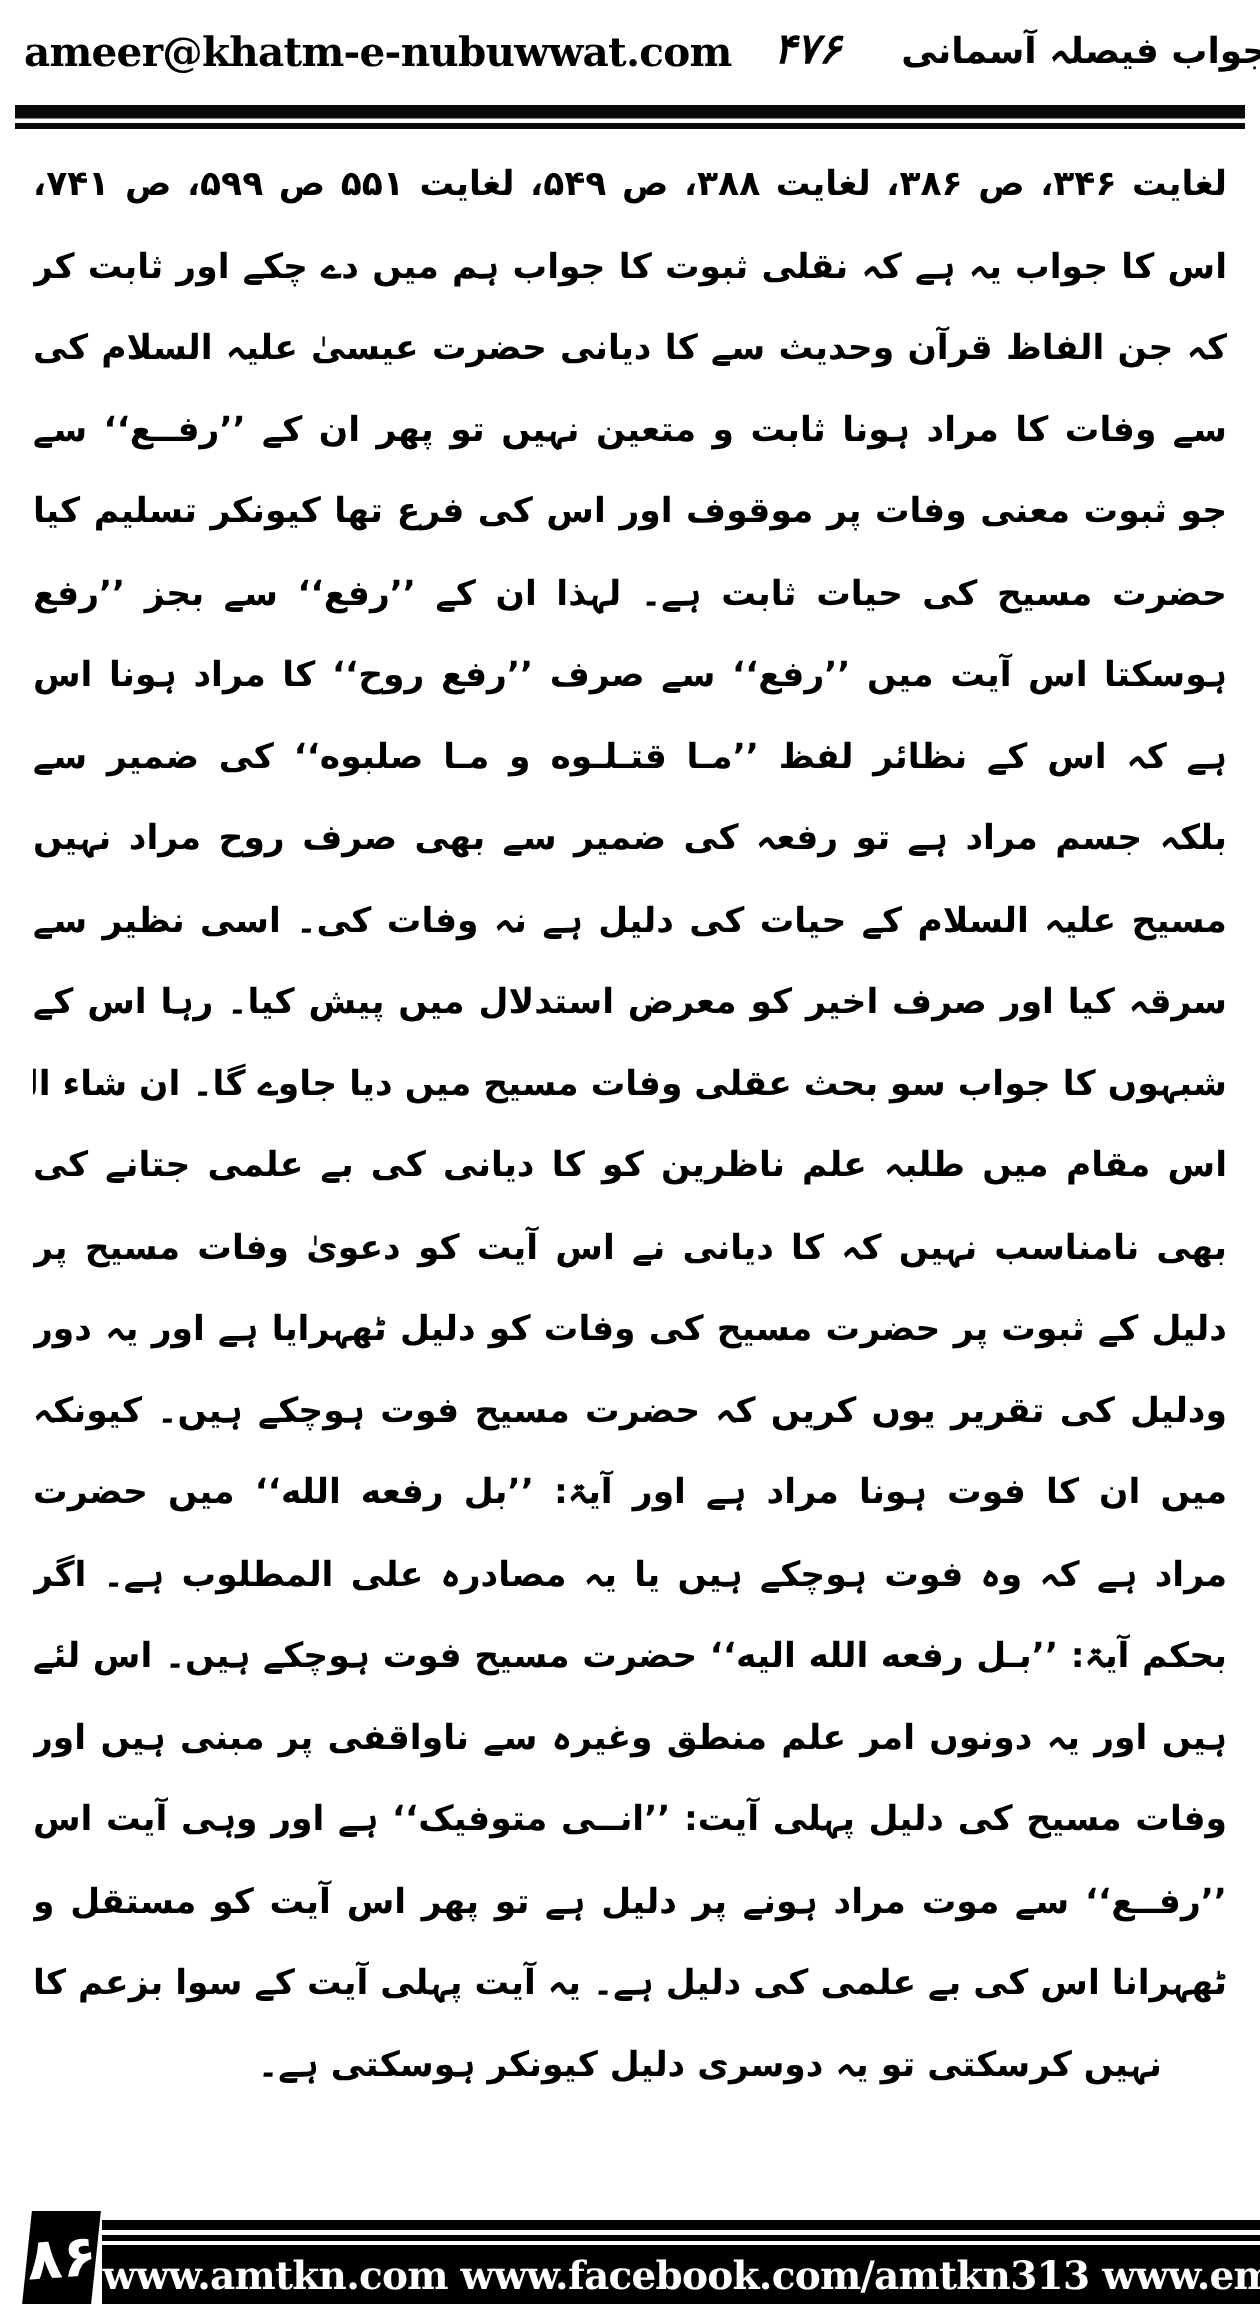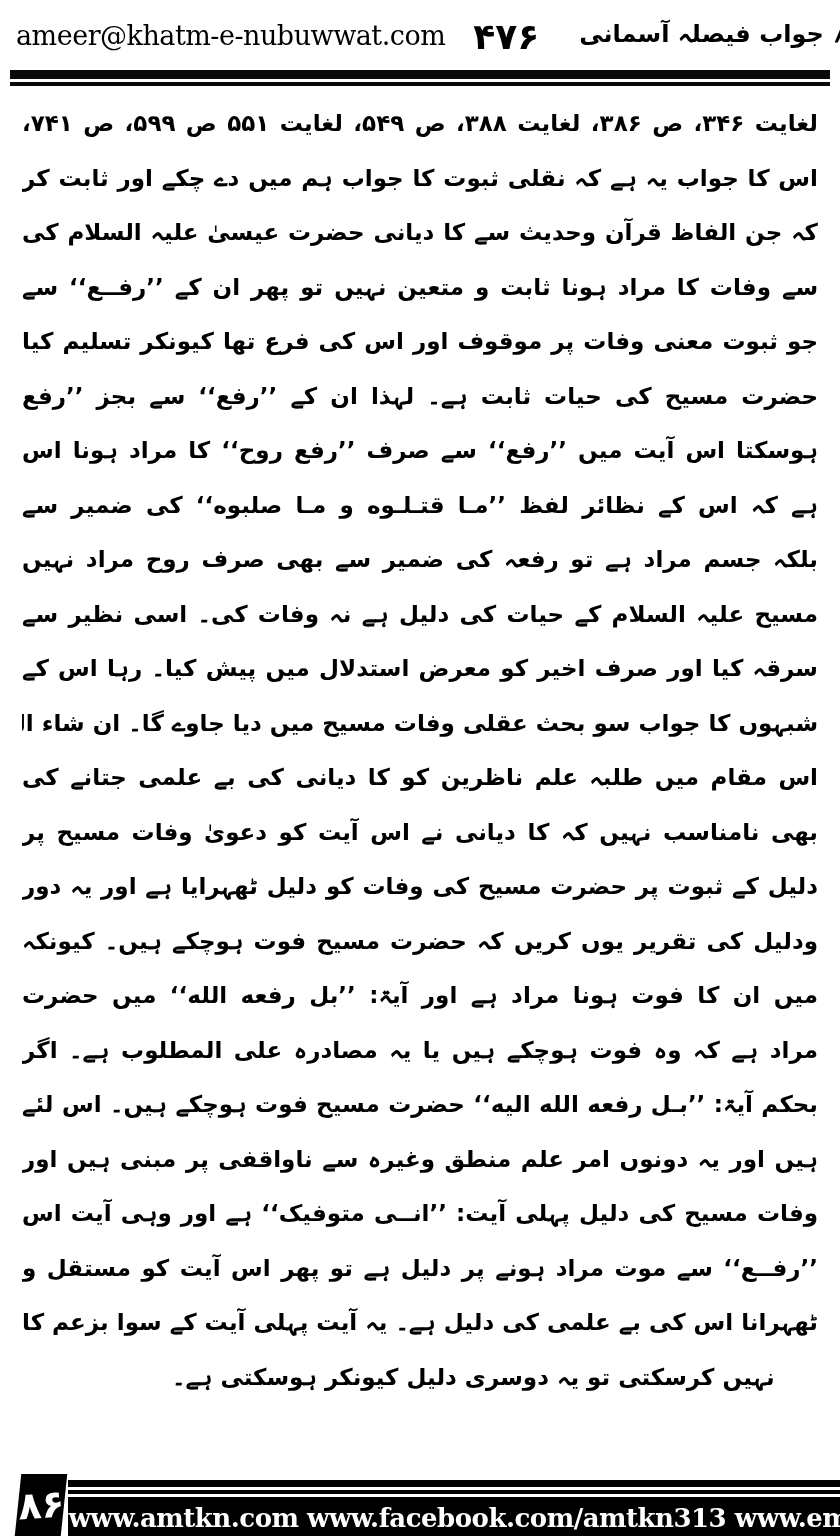--- a/index.html
+++ b/index.html
@@ -16,34 +16,35 @@
   
   .header {
     display: flex;
     align-items: flex-start;
     justify-content: space-between;
     padding: 14px 16px 0 16px;
     height: 52px;
   }
   .header-email {
     font-family: "DejaVu Serif", serif;
-    font-weight: normal;
+    font-weight: bold;
     font-size: 27px;
     letter-spacing: -0.5px;
     white-space: nowrap;
     padding-top: 6px;
   }
   .header-pageno {
     direction: rtl;
     font-weight: bold;
-    font-size: 36px;
+    font-size: 28px;
     padding-top: 2px;
     margin-left: 28px;
     margin-right: 40px;
     white-space: nowrap;
+    font-style: italic;
   }
   .header-title {
     direction: rtl;
     font-weight: bold;
     font-size: 24px;
     white-space: nowrap;
     padding-top: 6px;
   }
   .rule-thick { height: 9px;  background: #0a0a0a; margin: 4px 10px 0 10px; }
   .rule-thin  { height: 4px;  background: #0a0a0a; margin: 3px 10px 0 10px; }

